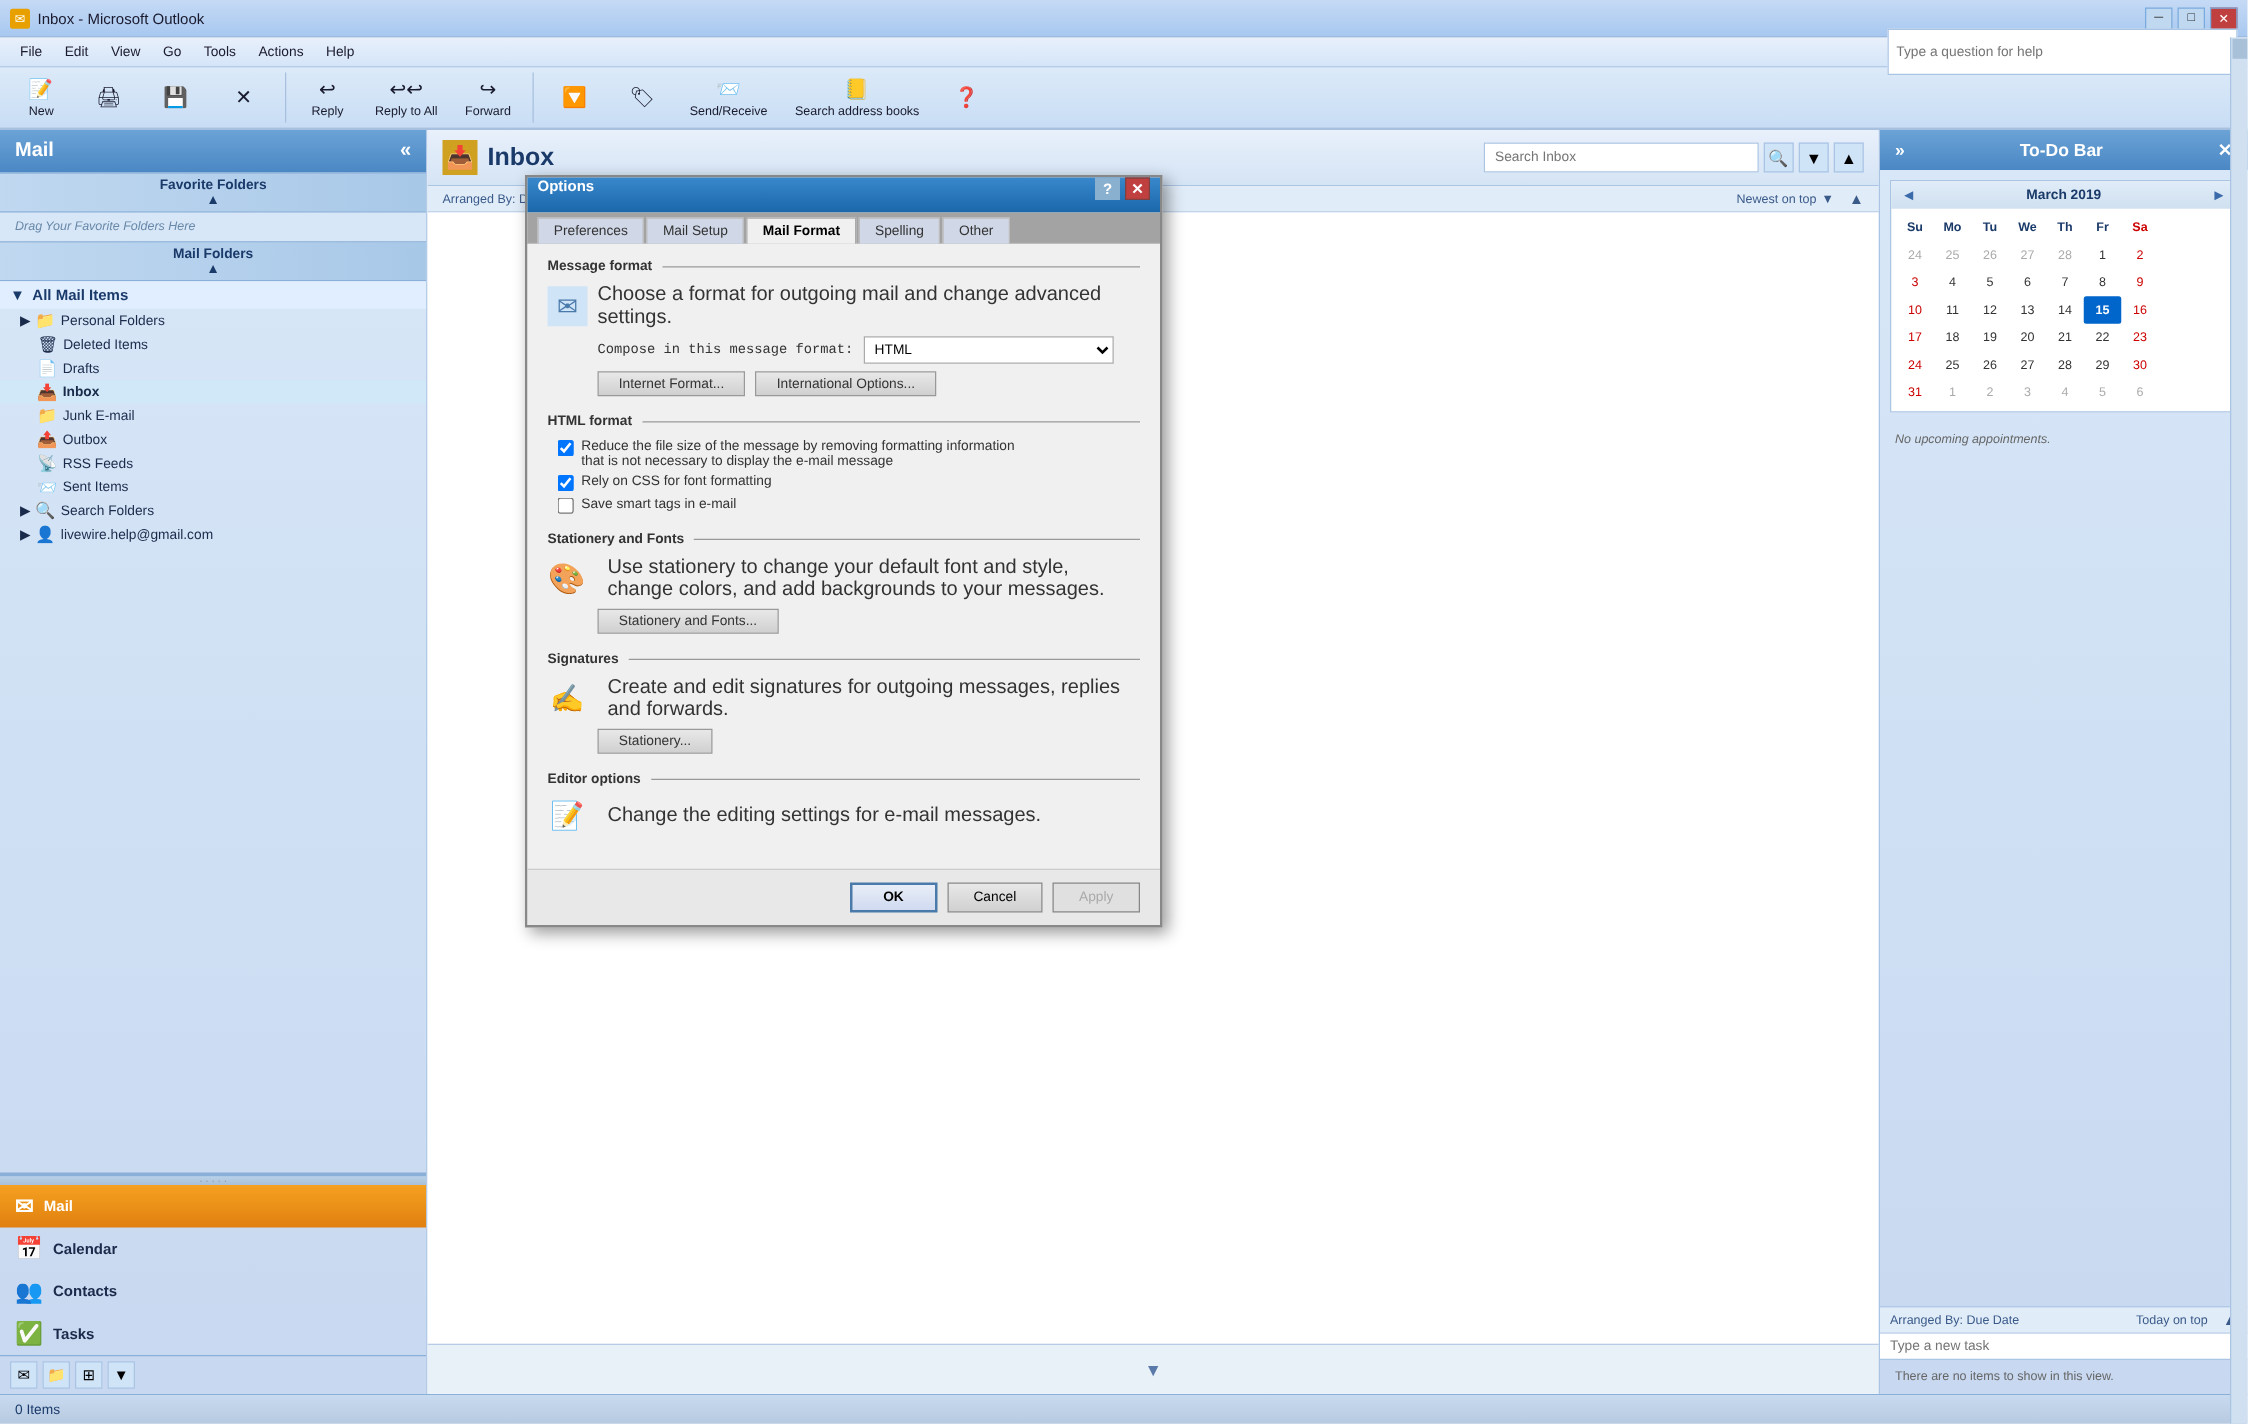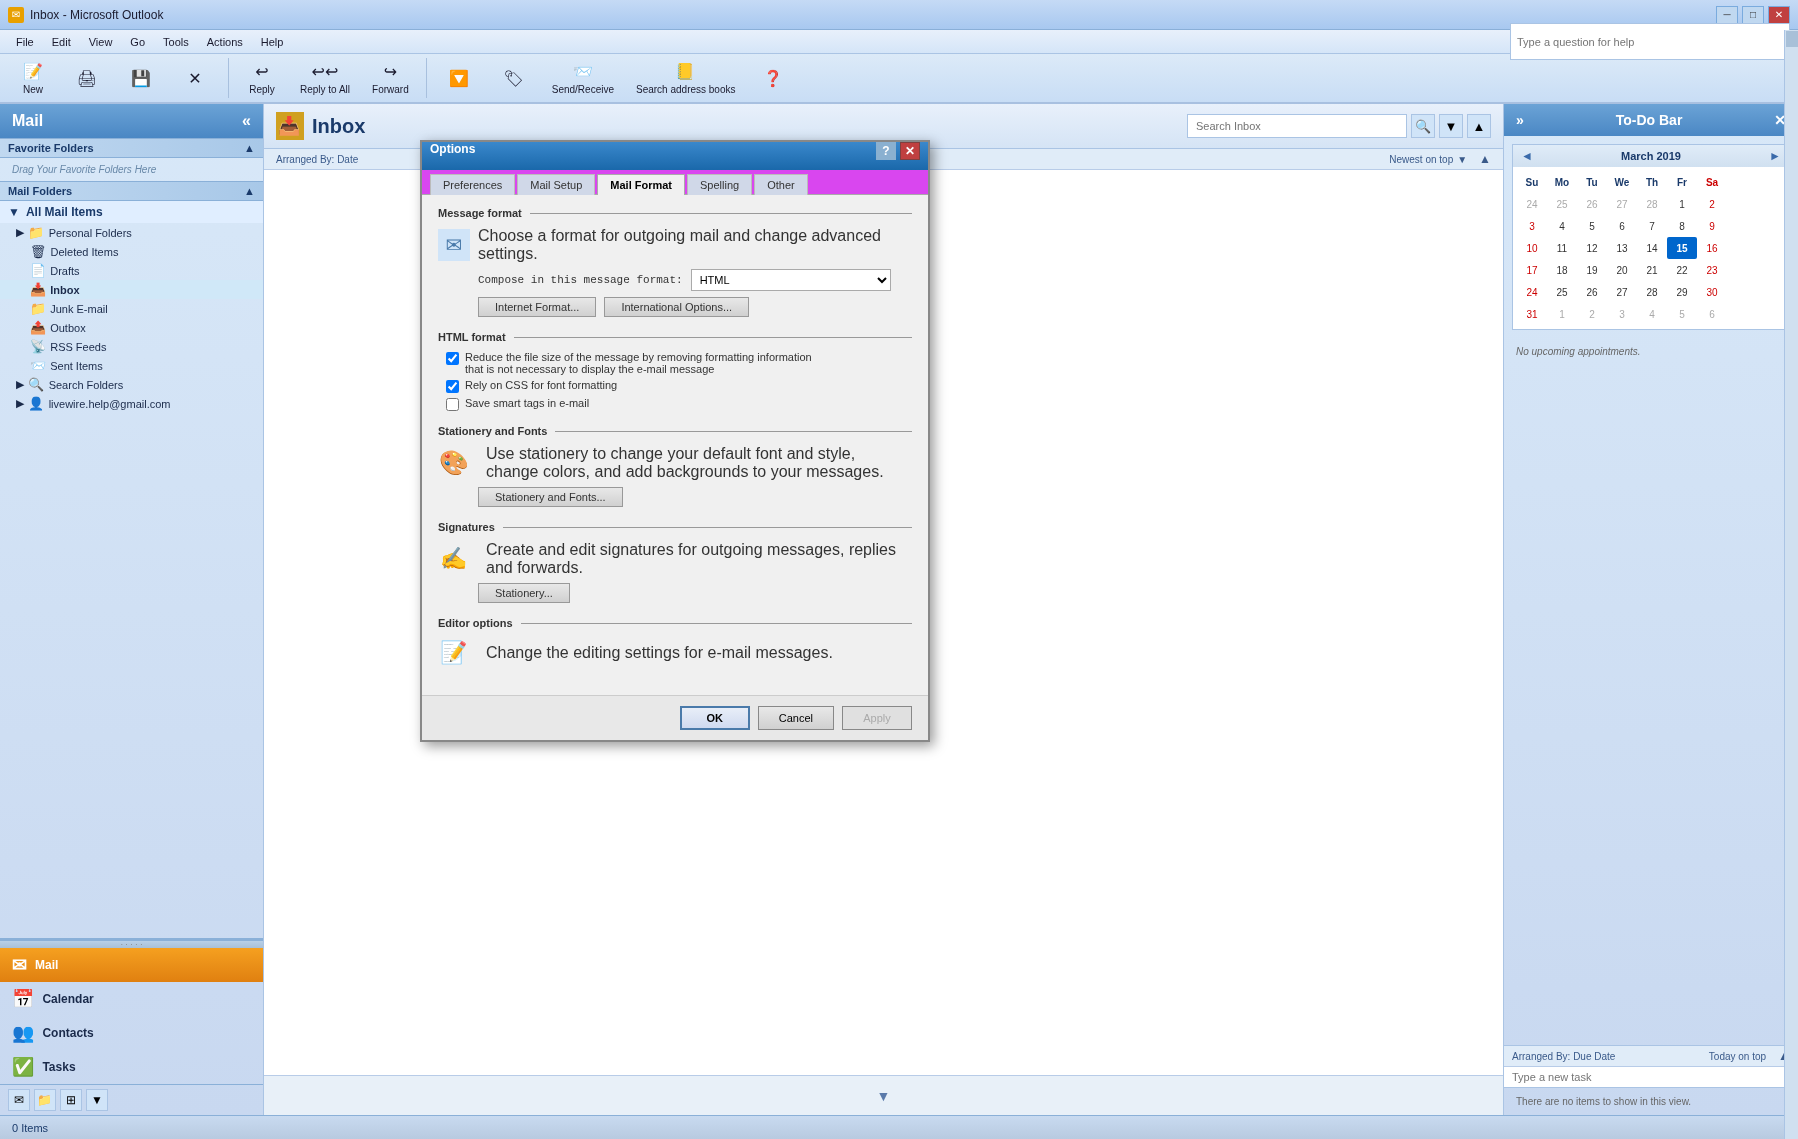--- a/index.html
+++ b/index.html
@@ -109,21 +109,21 @@
     }
 
     
     #main-layout {
       display: flex;
       height: calc(1139px - 30px - 24px - 50px - 24px);
     }
 
     
     #sidebar {
-      width: 264px;
+      width: 342px;
       background: linear-gradient(to bottom, #d8e8f8 0%, #c8d8f0 100%);
       border-right: 1px solid #aac4e4;
       display: flex;
       flex-direction: column;
       overflow: hidden;
     }
     .sidebar-header {
       background: linear-gradient(to bottom, #6ba3d6 0%, #4a87c4 100%);
       color: white;
       font-size: 16px;
@@ -138,20 +138,21 @@
       padding: 3px 8px;
       font-size: 11px;
       font-weight: bold;
       color: #1a3a6a;
       border-top: 1px solid #8ab0d8;
       border-bottom: 1px solid #8ab0d8;
       display: flex;
       align-items: center;
       justify-content: space-between;
       cursor: pointer;
+      flex-direction: column;
     }
     .sidebar-drag-area {
       padding: 6px 12px;
       font-size: 10px;
       color: #6888a8;
       font-style: italic;
     }
     .folder-icon { font-size: 13px; }
     .sidebar-all-mail {
       background: #e0eeff;
@@ -414,21 +415,21 @@
       color: white;
       display: flex; align-items: center; justify-content: center;
       font-size: 12px;
       cursor: pointer;
     }
     .dialog-title-controls {
       display: flex; gap: 4px;
     }
     .dialog-tabs {
       display: flex;
-      background: #d946ef;
+      background: #a3a3a3;
       padding: 4px 8px 0 8px;
       gap: 2px;
       border-bottom: 1px solid #aaa;
     }
     .dialog-tab {
       padding: 4px 12px;
       font-size: 11px;
       cursor: pointer;
       border: 1px solid #bbb;
       border-bottom: none;

